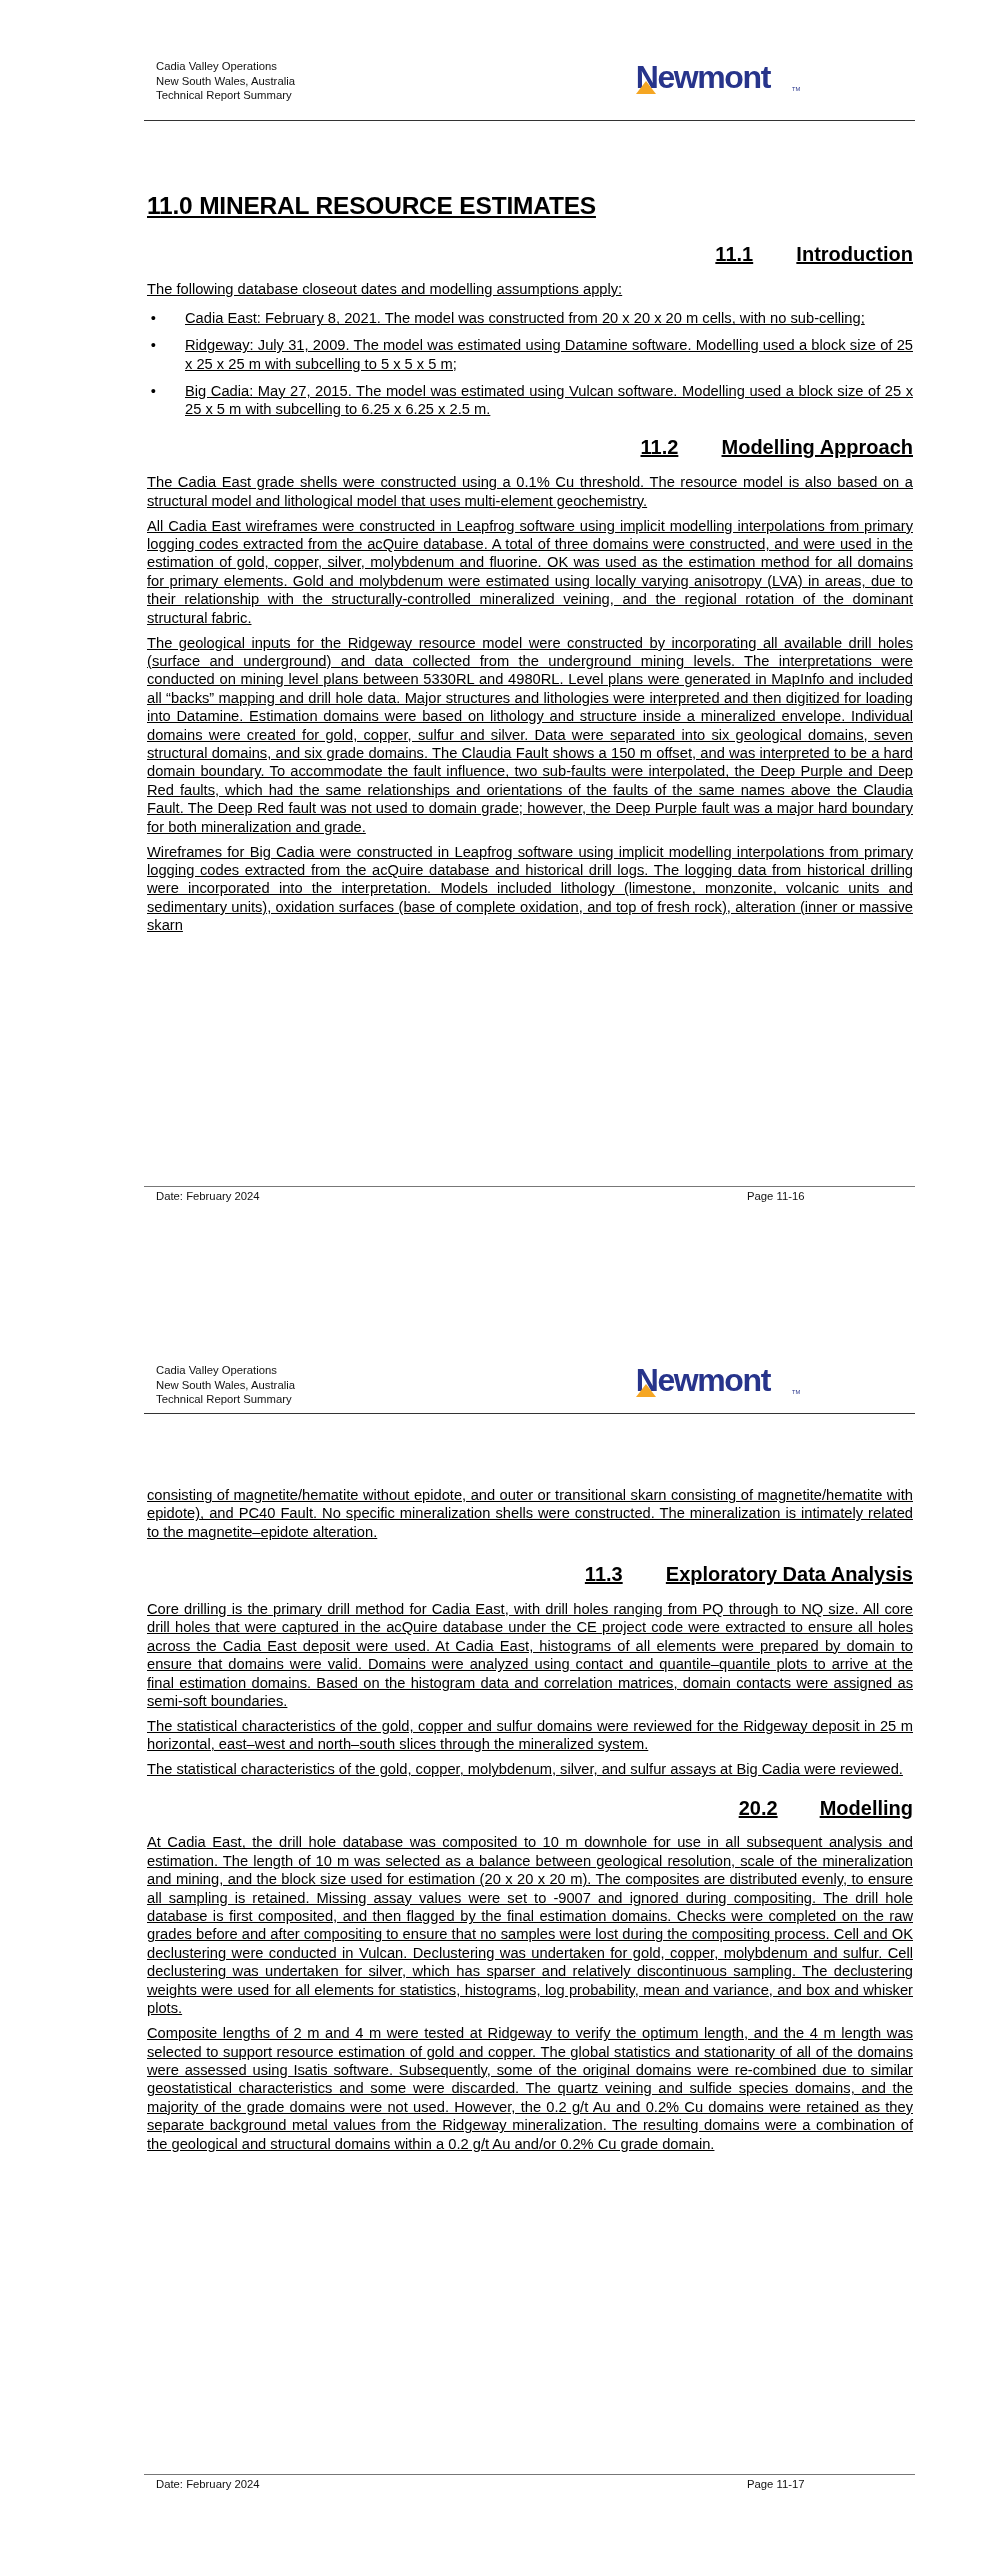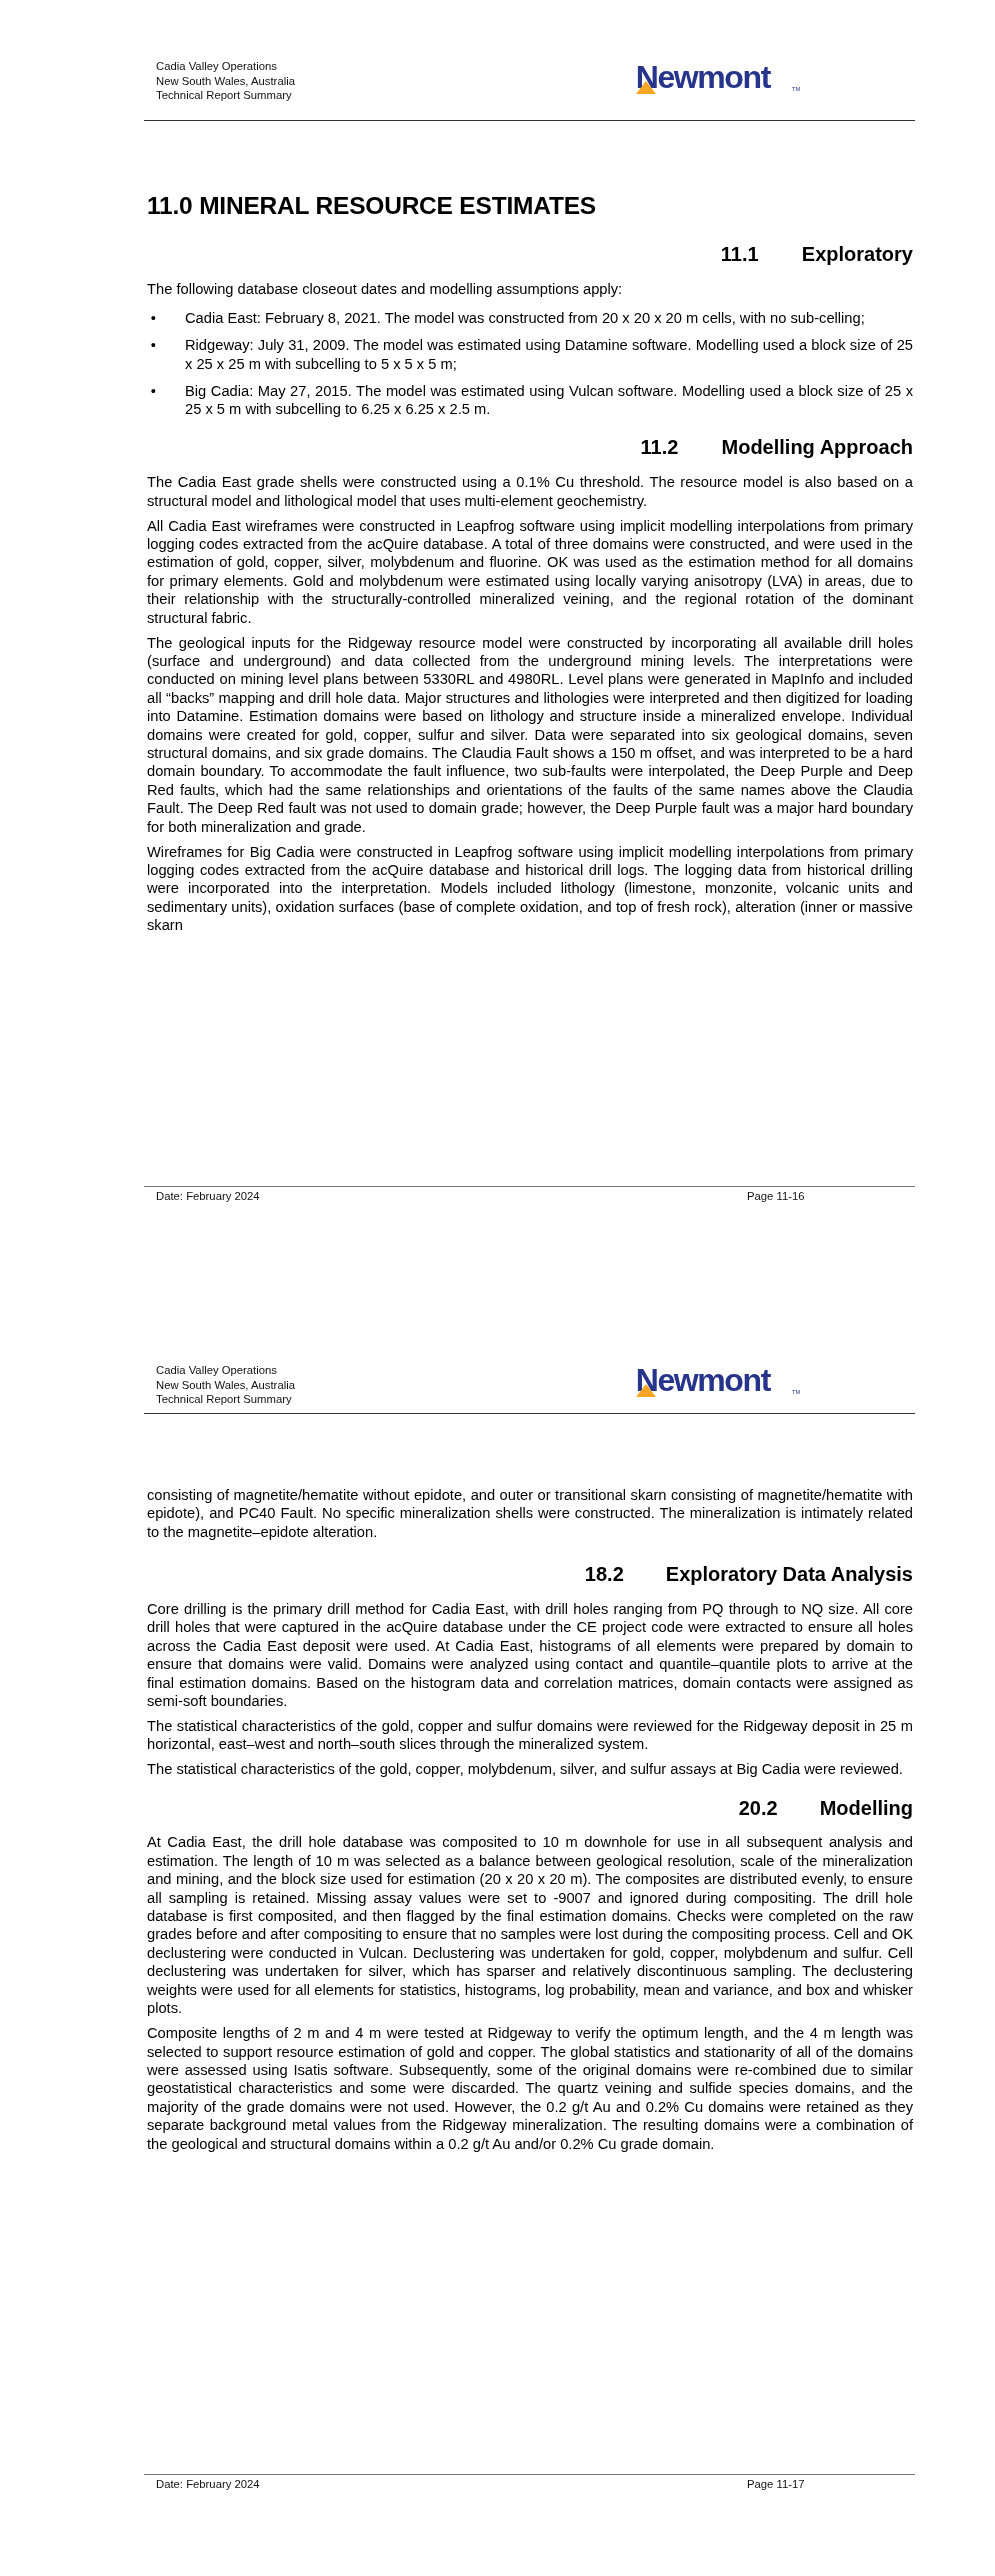--- a/index.html
+++ b/index.html
@@ -18,21 +18,21 @@
     .page-1 .logo { top: 62px; }
     .page-2 .logo { top: 77px; }
     .logo-word { position: absolute; left: 5.7px; top: -3.8px; font-family: "Liberation Sans", sans-serif; font-weight: bold; font-size: 32px; letter-spacing: -1.4px; color: #27348b; line-height: 38px; }
     .logo-tri { position: absolute; left: 5.7px; top: 19px; width: 0; height: 0; border-left: 10.4px solid transparent; border-right: 10.4px solid transparent; border-bottom: 13.2px solid #f5a623; }
     .logo-tm { position: absolute; left: 162px; top: 23.6px; font-size: 5.7px; color: #27348b; }
 
     .hdr-rule { position: absolute; left: 144px; width: 771px; height: 0; border-top: 1.4px solid #333; }
     .page-1 .hdr-rule { top: 120px; }
     .page-2 .hdr-rule { top: 125px; }
 
-    .content { position: absolute; left: 147px; width: 766px; }
+    .content { position: absolute; left: 147px; width: 766px; text-decoration: underline; }
     .page-1 .content { top: 192px; }
     .page-2 .content { top: 198px; }
 
     h1.sec-title { font-size: 24.5px; font-weight: bold; line-height: 28px; margin-bottom: 22px; letter-spacing: -0.2px; }
     h2.sub-title { font-size: 20px; font-weight: bold; line-height: 24.5px; margin-bottom: 13.2px; display: flex; justify-content: flex-end; }
     h2.sub-title .num { width: 81px; display: inline-block; }
     p.body { font-size: 14.7px; line-height: 18.4px; text-align: justify; margin-bottom: 6.6px; }
     ul.bullets { list-style: none; margin-bottom: 13.2px; }
     ul.bullets li { position: relative; padding-left: 38px; font-size: 14.7px; line-height: 18.4px; text-align: justify; margin-bottom: 8.5px; }
     ul.bullets li .dot { position: absolute; left: 3.8px; top: 0; }
@@ -61,21 +61,21 @@
     <span class="logo-tri"></span>
     <span class="logo-tm">TM</span>
   </div>
   <div class="hdr-rule"></div>
 
   <div class="content">
     <h1 class="sec-title">11.0 MINERAL RESOURCE ESTIMATES</h1>
 
     <h2 class="sub-title">
       <span class="num">11.1</span>
-      <span>Exploratory</span>
+      <span>Introduction</span>
     </h2>
     <p class="body" style="margin-bottom:11.3px;">The following database closeout dates and modelling assumptions apply:</p>
     <ul class="bullets">
       <li><span class="dot">•</span><span>Cadia East:  February 8, 2021.  The model was constructed from 20 x 20 x 20 m cells, with no sub-celling;</span></li>
       <li><span class="dot">•</span><span>Ridgeway:  July 31, 2009.  The model was estimated using Datamine software.  Modelling used a block size of 25 x 25 x 25 m with subcelling to 5 x 5 x 5 m;</span></li>
       <li><span class="dot">•</span><span>Big Cadia:  May 27, 2015.  The model was estimated using Vulcan software.  Modelling used a block size of 25 x 25 x 5 m with subcelling to 6.25 x 6.25 x 2.5 m.</span></li>
     </ul>
 
     <h2 class="sub-title gap-before">
       <span class="num">11.2</span>
@@ -102,21 +102,21 @@
     <span class="logo-word">Newmont</span>
     <span class="logo-tri"></span>
     <span class="logo-tm">TM</span>
   </div>
   <div class="hdr-rule"></div>
 
   <div class="content">
     <p class="body" style="margin-bottom:21px;">consisting of magnetite/hematite without epidote, and outer or transitional skarn consisting of magnetite/hematite with epidote), and PC40 Fault.  No specific mineralization shells were constructed. The mineralization is intimately related to the magnetite–epidote alteration.</p>
 
     <h2 class="sub-title">
-      <span class="num">18.2</span>
+      <span class="num">11.3</span>
       <span>Exploratory Data Analysis</span>
     </h2>
     <p class="body">Core drilling is the primary drill method for Cadia East, with drill holes ranging from PQ through to NQ size.  All core drill holes that were captured in the acQuire database under the CE project code were extracted to ensure all holes across the Cadia East deposit were used.  At Cadia East, histograms of all elements were prepared by domain to ensure that domains were valid.  Domains were analyzed using contact and quantile–quantile plots to arrive at the final estimation domains. Based on the histogram data and correlation matrices, domain contacts were assigned as semi-soft boundaries.</p>
     <p class="body">The statistical characteristics of the gold, copper and sulfur domains were reviewed for the Ridgeway deposit in 25 m horizontal, east–west and north–south slices through the mineralized system.</p>
     <p class="body">The statistical characteristics of the gold, copper, molybdenum, silver, and sulfur assays at Big Cadia were reviewed.</p>
 
     <h2 class="sub-title gap-before">
       <span class="num">20.2</span>
       <span>Modelling</span>
     </h2>

